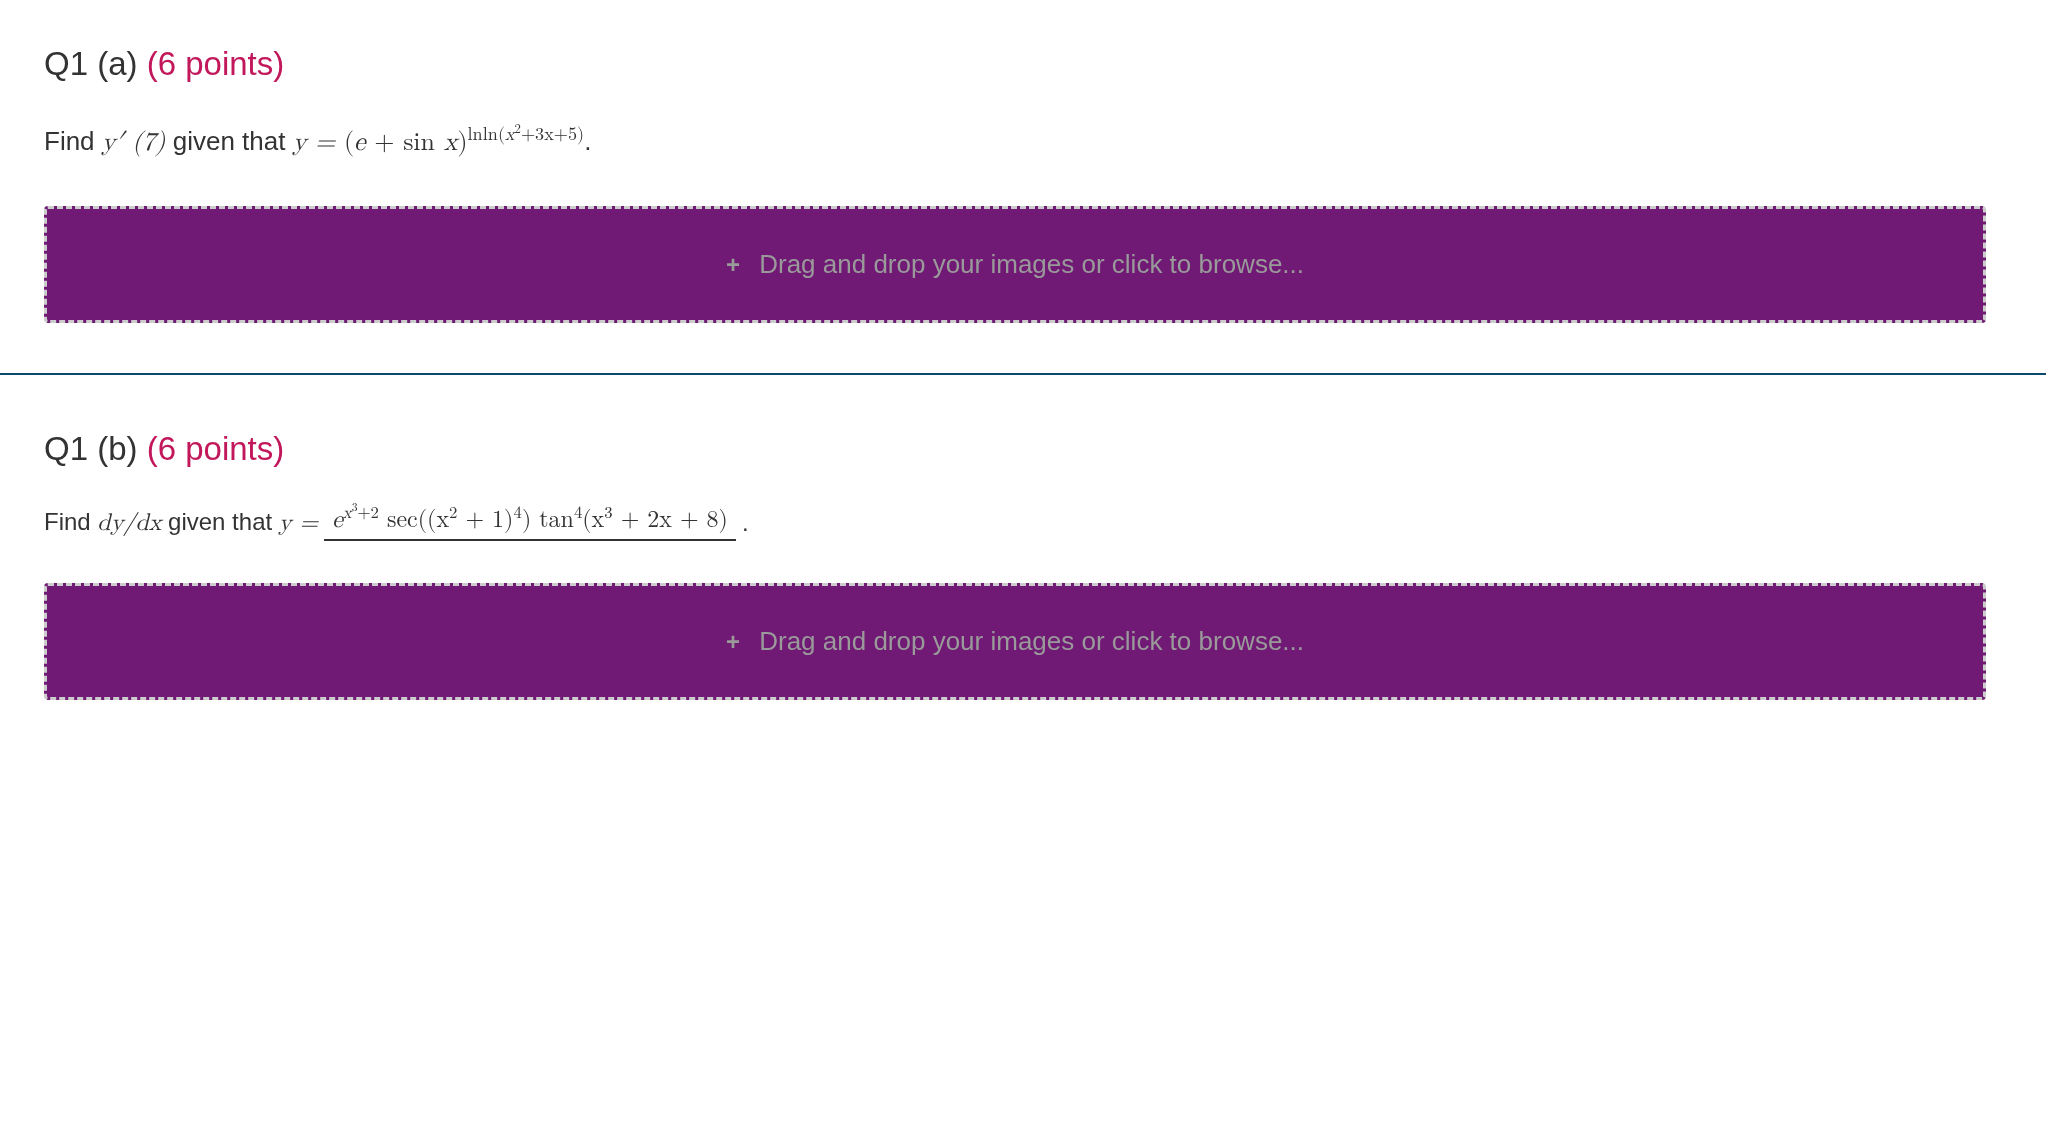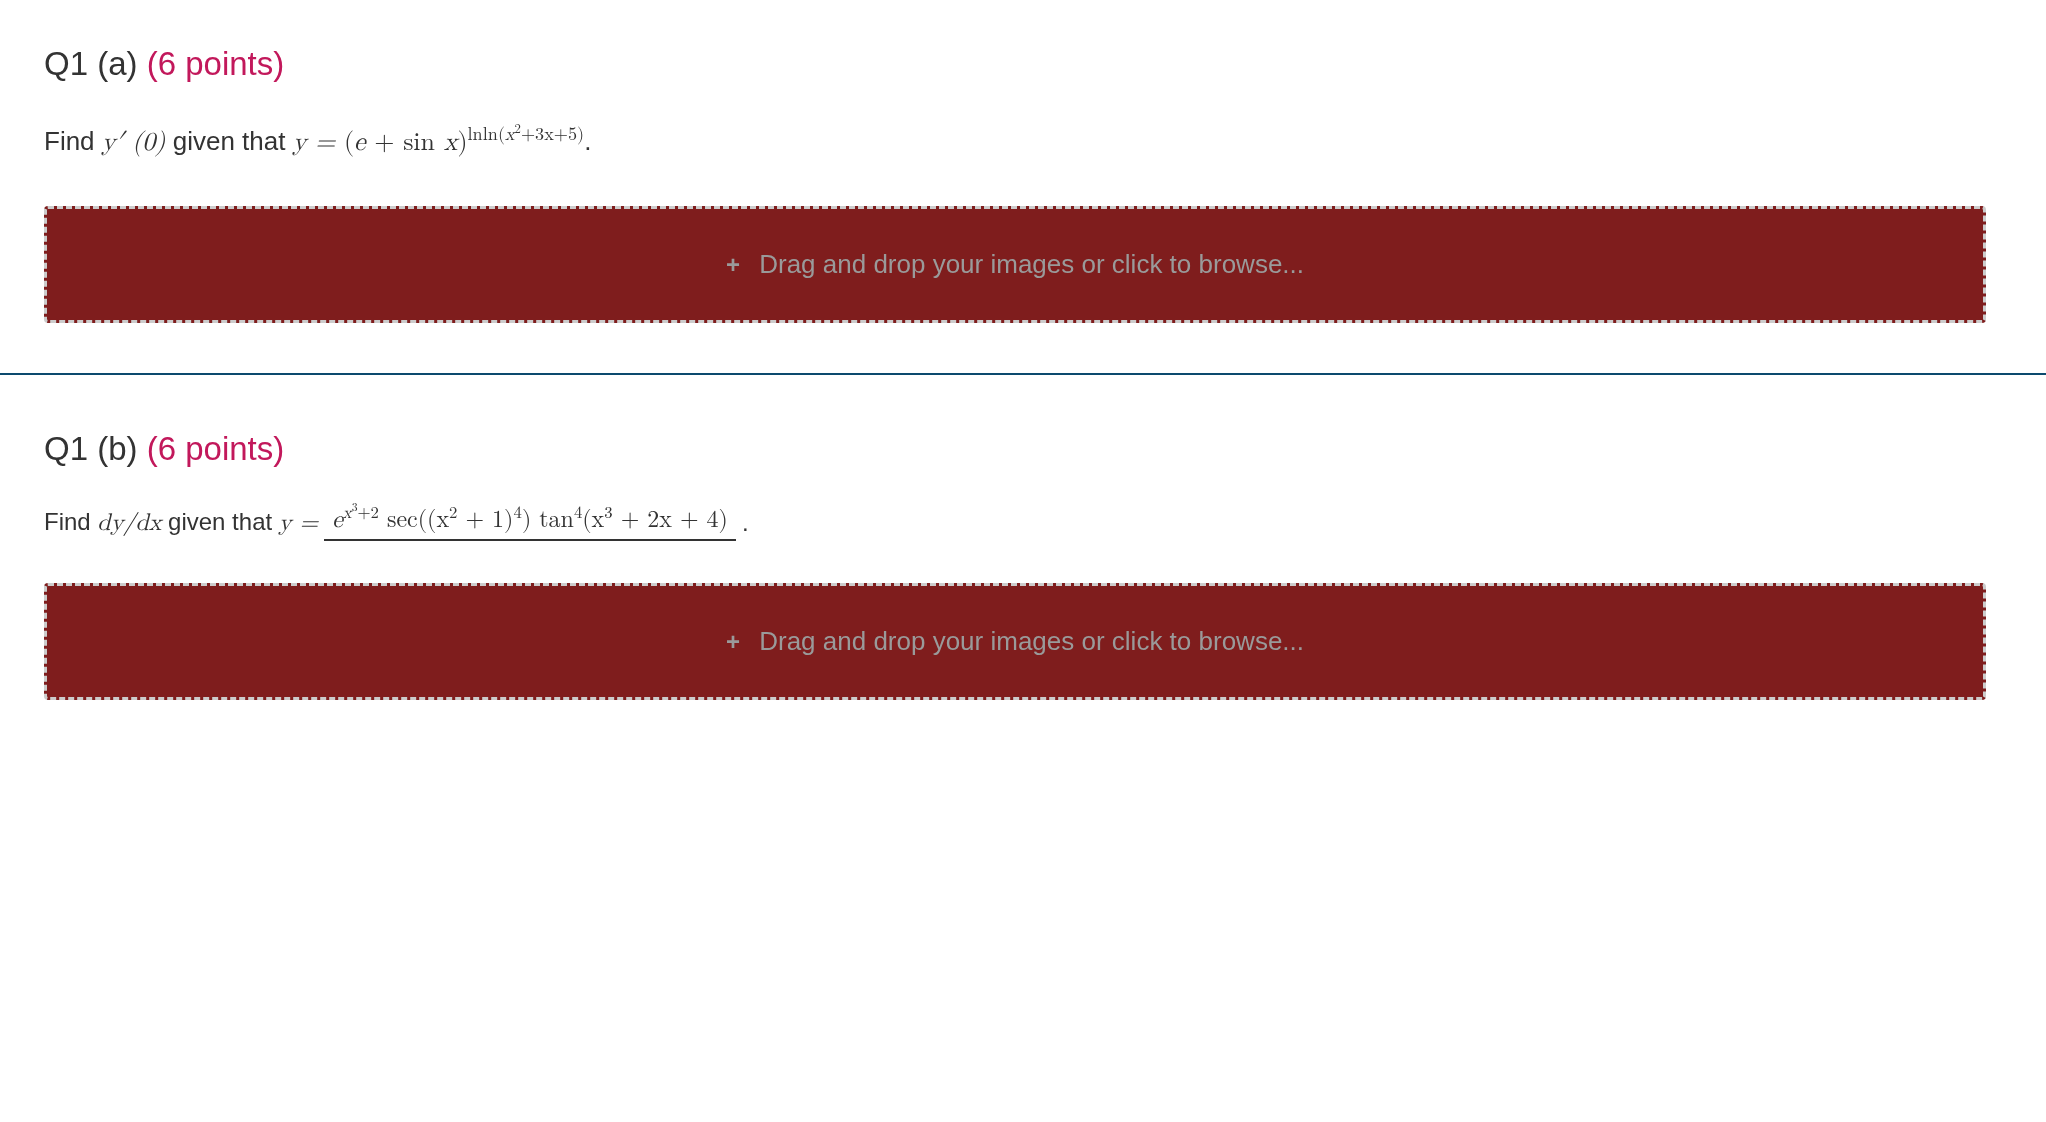--- a/index.html
+++ b/index.html
@@ -46,21 +46,21 @@
       font-style: normal;
     }
     .dropzone {
       border: 3px dashed #cccccc;
       border-radius: 4px;
       padding: 40px 20px;
       text-align: center;
       color: #9a9a9a;
       font-size: 26px;
       cursor: pointer;
-      background: #7f1d1d;
+      background: #701a75;
     }
     .dropzone-plus {
       font-weight: bold;
       margin-right: 12px;
       font-size: 24px;
     }
     .fraction {
       display: inline-block;
       vertical-align: middle;
       text-align: center;
@@ -101,21 +101,21 @@
 <body>
 
 <div class="question-block">
   <h2 class="question-header">
     <span class="question-number">Q1 (a)</span>
     <span class="points">(6 points)</span>
   </h2>
 
   <div class="question-text">
     <span>Find </span>
-    <span class="math">y′ (0)</span>
+    <span class="math">y′ (7)</span>
     <span> given that </span>
     <span class="math">y = </span>
     <span class="math"><span class="math-roman">(</span><span class="math">e</span> <span class="math-roman">+ sin</span> <span class="math">x</span><span class="math-roman">)</span><sup><span class="math-roman">ln</span><span class="math-roman">ln(</span><span class="math">x</span><sup class="math-roman">2</sup><span class="math-roman">+3x+5)</span></sup></span><span>.</span>
   </div>
 
   <div class="dropzone">
     <span class="dropzone-plus">+</span>
     <span>Drag and drop your images or click to browse...</span>
   </div>
 </div>
@@ -130,21 +130,21 @@
     <span>
       <span>Find </span>
       <span class="math">dy/dx</span>
       <span> given that </span>
       <span class="math">y = </span>
     </span>
     <span class="fraction math">
       <span class="num">
         <span class="math">e</span><sup><span class="math">x</span><sup class="math-roman">3</sup><span class="math-roman">+2</span></sup>
         <span class="math-roman">sec</span><span class="math-roman">(</span><span class="math-roman">(x</span><sup class="math-roman">2</sup><span class="math-roman"> + 1)</span><sup class="math-roman">4</sup><span class="math-roman">)</span>
-        <span class="math-roman">tan</span><sup class="math-roman">4</sup><span class="math-roman">(x</span><sup class="math-roman">3</sup><span class="math-roman"> + 2x + 4)</span>
+        <span class="math-roman">tan</span><sup class="math-roman">4</sup><span class="math-roman">(x</span><sup class="math-roman">3</sup><span class="math-roman"> + 2x + 8)</span>
       </span>
     </span>
     <span>.</span>
   </div>
 
   <div class="dropzone">
     <span class="dropzone-plus">+</span>
     <span>Drag and drop your images or click to browse...</span>
   </div>
 </div>

